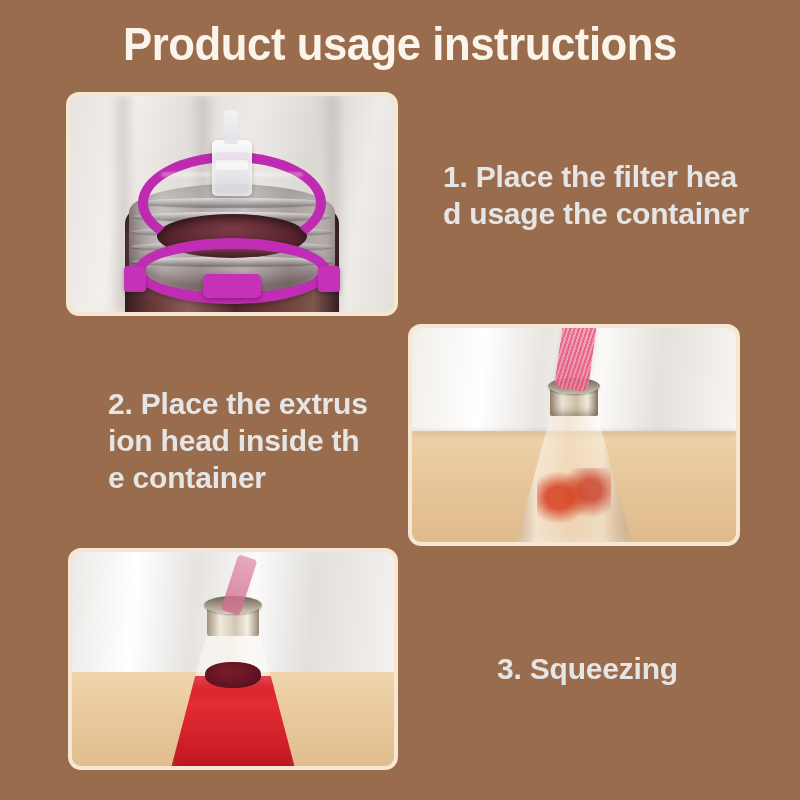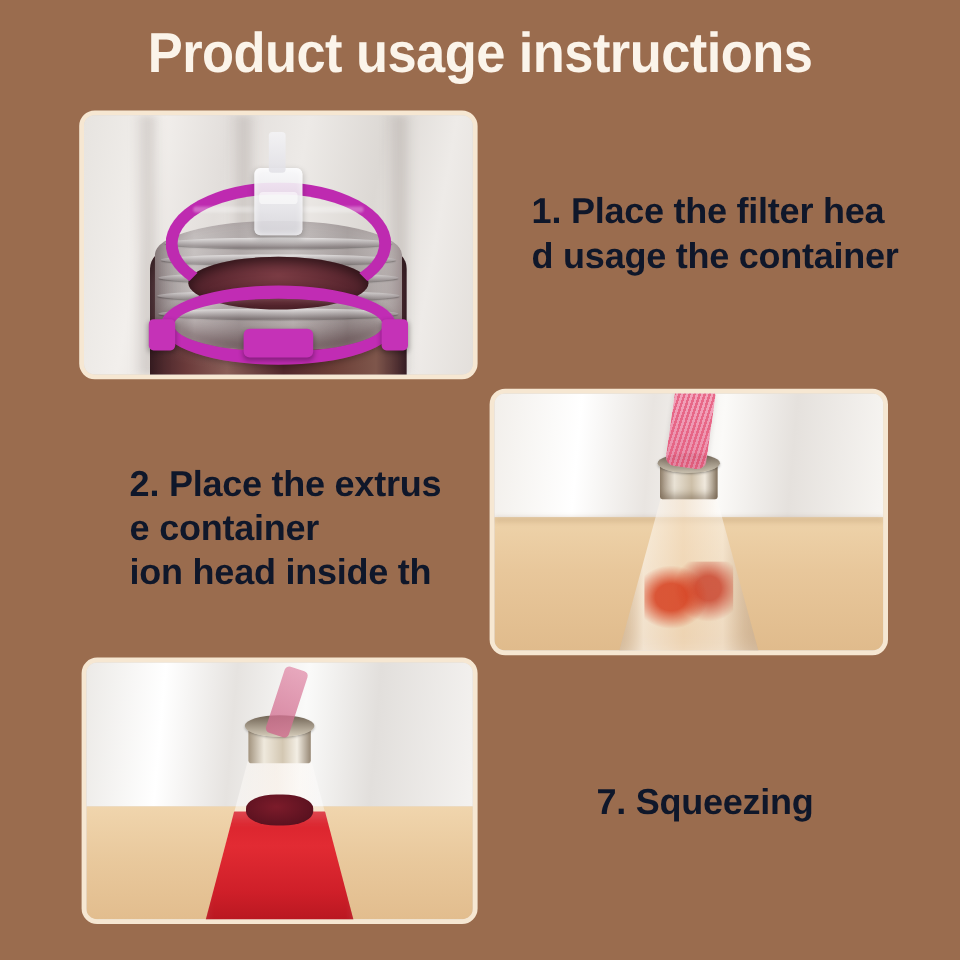--- a/index.html
+++ b/index.html
@@ -299,21 +299,21 @@
     width: 20px; height: 58px;
     transform: translateX(-20%) rotate(18deg);
     background: linear-gradient(180deg, rgba(226,141,170,.85), rgba(206,106,140,.9));
     border-radius: 4px;
     opacity: .88;
   }
 
   
   .step-text {
     position: absolute;
-    color: #0f172a;
+    color: #e5e5e5;
     font-family: "Liberation Sans", sans-serif;
     font-weight: bold;
     font-size: 30px;
     line-height: 37px;
     letter-spacing: -0.2px;
   }
   #step-1-text { left: 443px; top: 158px; width: 320px; }
   #step-2-text { left: 108px;  top: 385px; width: 280px; }
   #step-3-text { left: 497px; top: 650px; width: 280px; }
   .step-line { display: block; white-space: pre; }
@@ -348,22 +348,22 @@
     </div>
   </div>
 
   <div class="step-text" id="step-1-text">
     <span class="step-line">1. Place the filter hea</span>
     <span class="step-line">d usage the container</span>
   </div>
 
   <div class="step-text" id="step-2-text">
     <span class="step-line">2. Place the extrus</span>
+    <span class="step-line">ion head inside th</span>
     <span class="step-line">e container</span>
-    <span class="step-line">ion head inside th</span>
   </div>
 
   <div class="panel" id="panel-2">
     <div class="photo">
       <div class="p2-wall"></div>
       <div class="p2-table"></div>
       <div class="p2-bottle">
         <div class="p2-label"></div>
       </div>
       <div class="p2-neck"></div>
@@ -379,16 +379,16 @@
       <div class="p3-bottle"></div>
       <div class="p3-liquid"></div>
       <div class="p3-pulp"></div>
       <div class="p3-neck"></div>
       <div class="p3-rim"></div>
       <div class="p3-nozzle"></div>
     </div>
   </div>
 
   <div class="step-text" id="step-3-text">
-    <span class="step-line">7. Squeezing</span>
+    <span class="step-line">3. Squeezing</span>
   </div>
 
 </div>
 
 </body></html>

